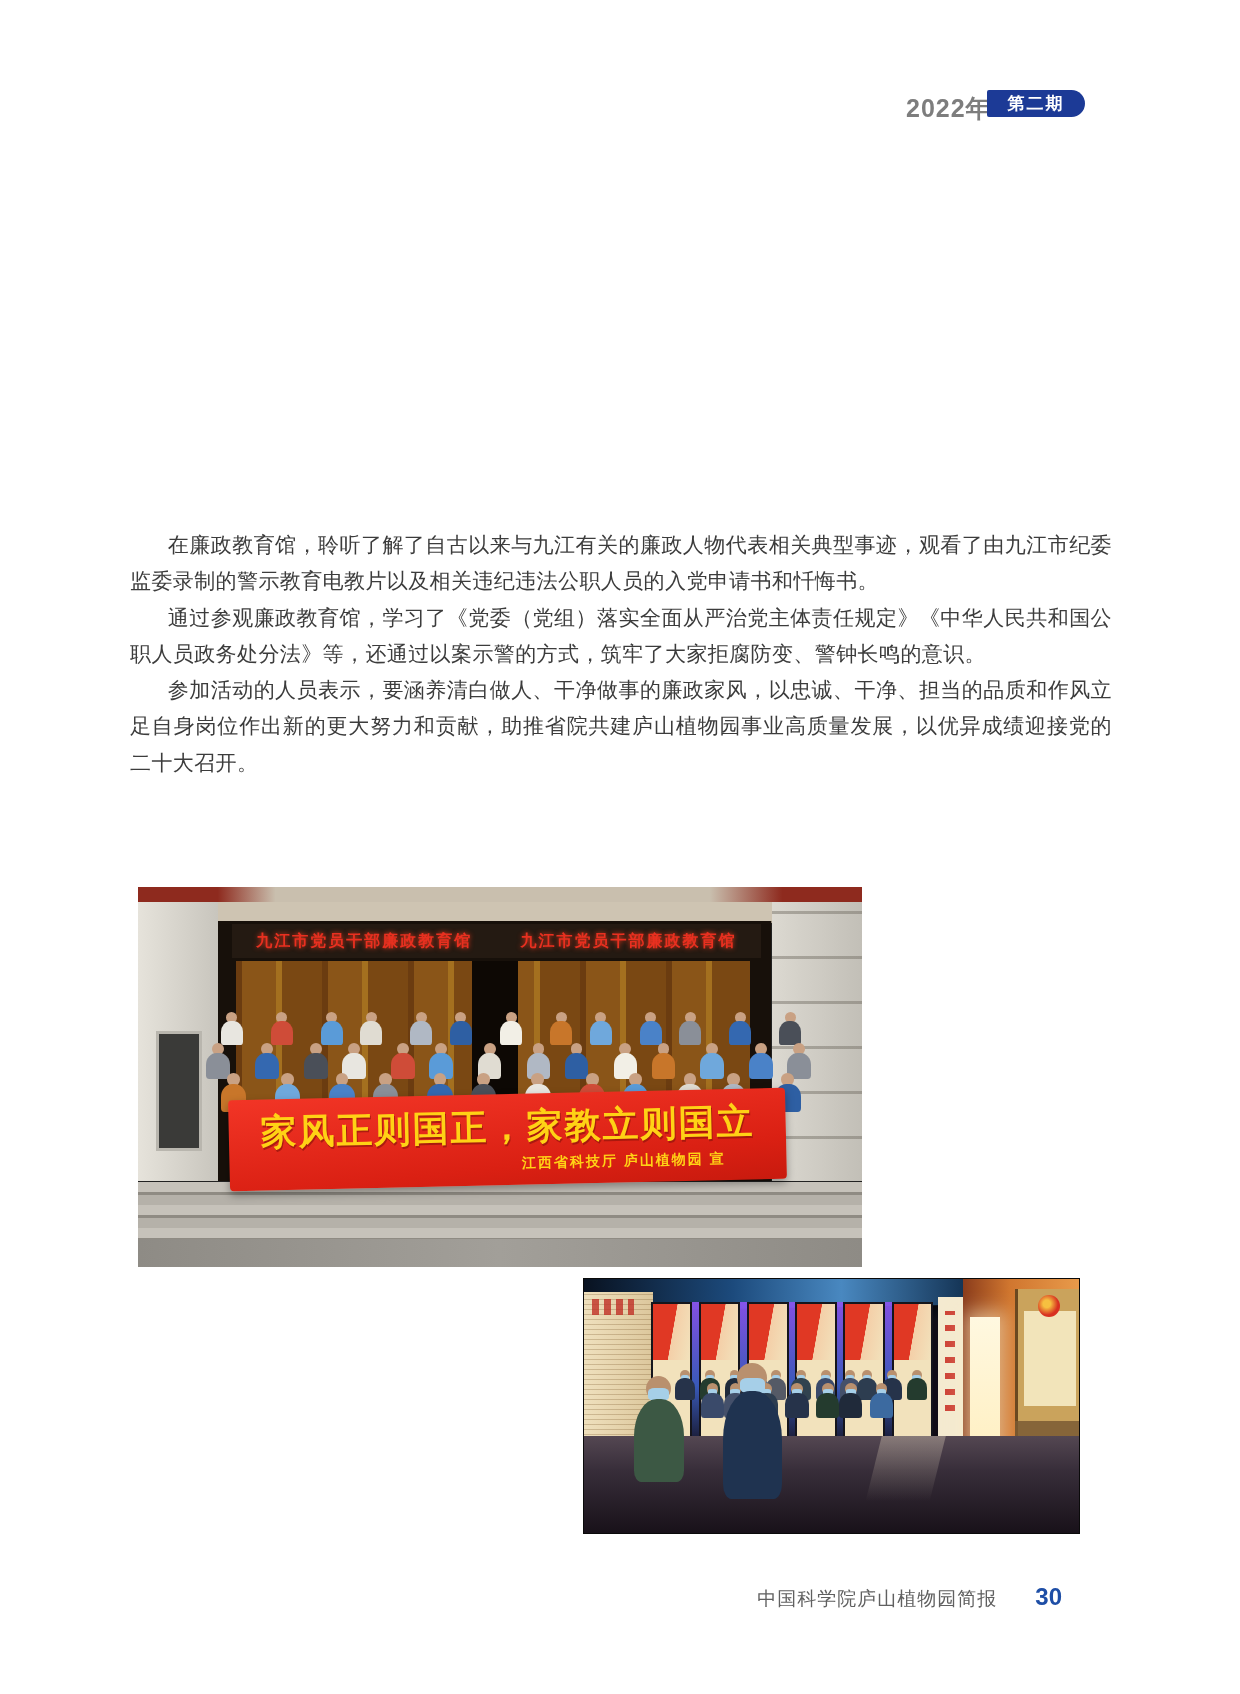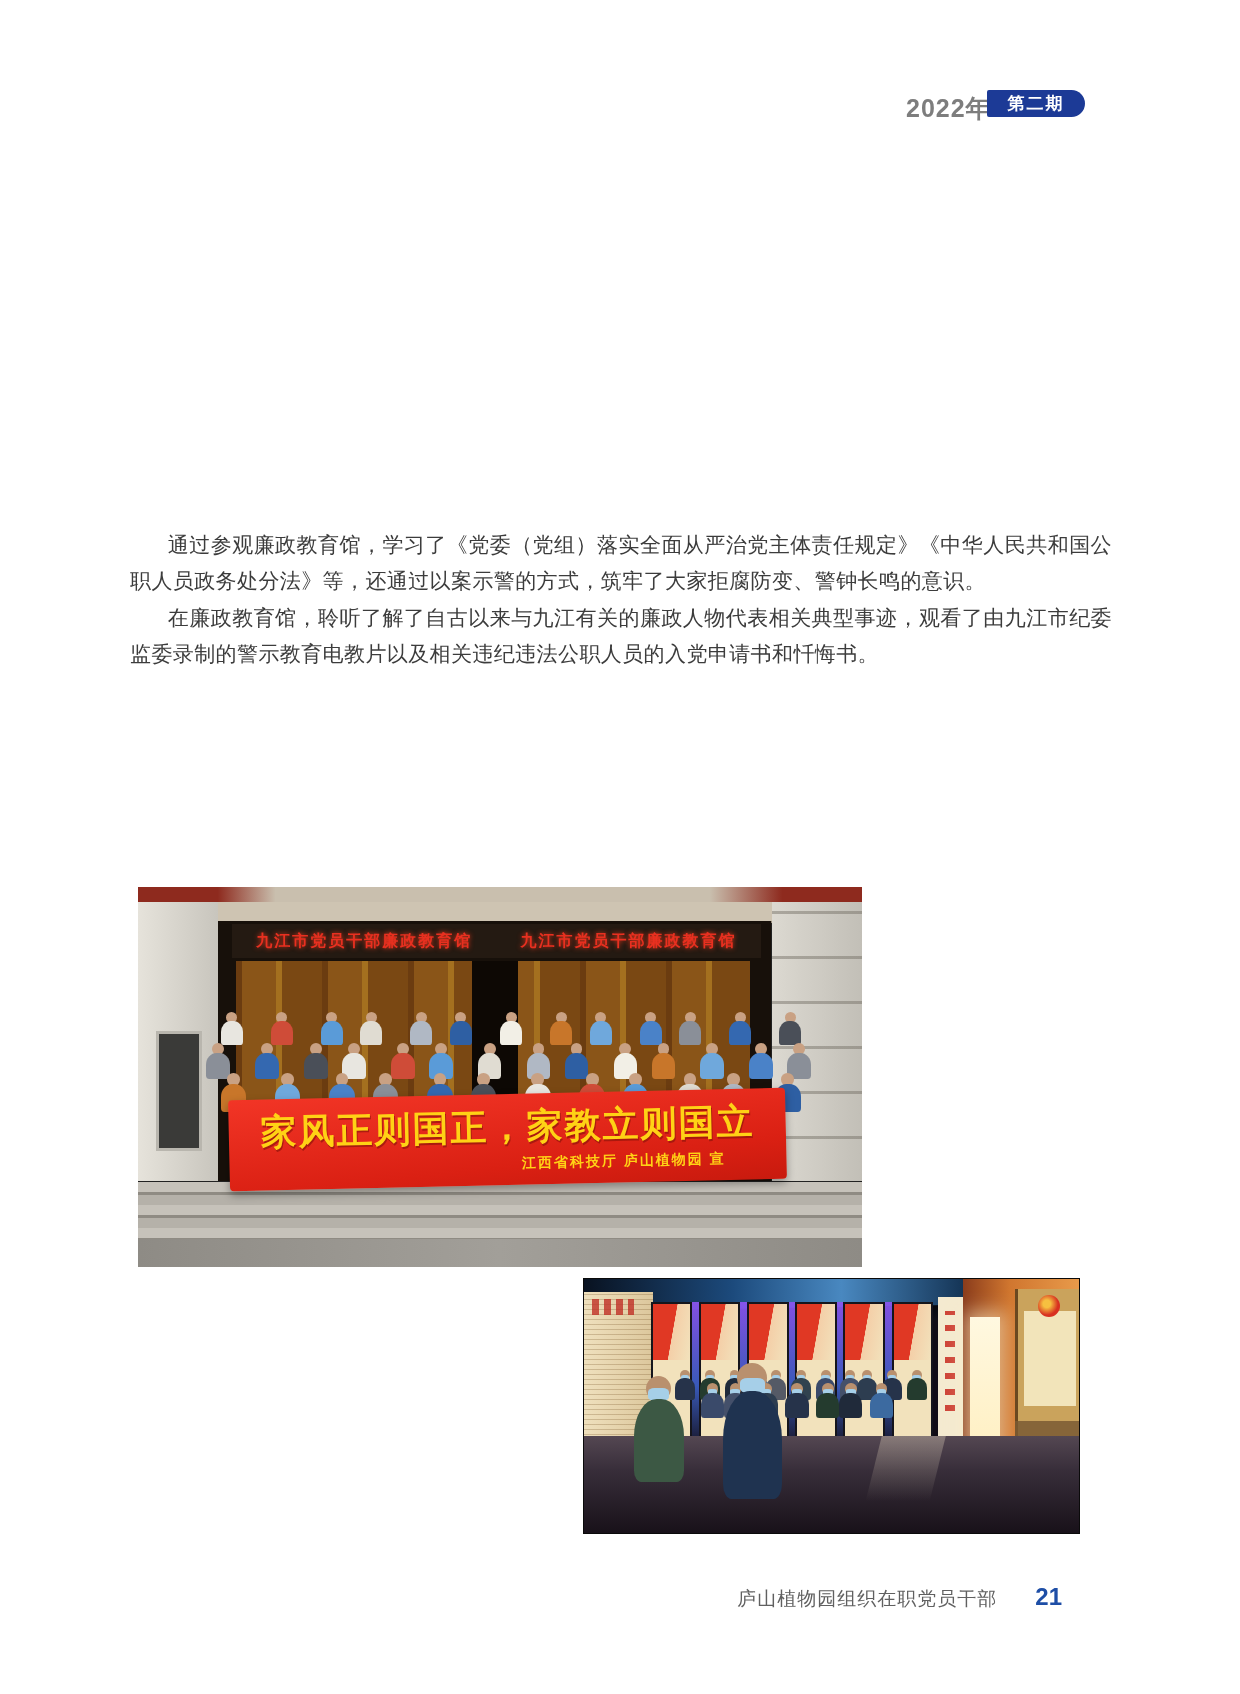--- a/index.html
+++ b/index.html
@@ -112,22 +112,23 @@
 
 <div class="page">
 
   <div class="hdr">
     <div class="hdr-year">2022年</div>
     <div class="hdr-badge">第二期</div>
   </div>
 
 
   <div class="body-text">
+    <p>在廉政教育馆，聆听了解了自古以来与九江有关的廉政人物代表相关典型事迹，观看了由九江市纪委监委录制的警示教育电教片以及相关违纪违法公职人员的入党申请书和忏悔书。</p>
     <p>通过参观廉政教育馆，学习了《党委（党组）落实全面从严治党主体责任规定》《中华人民共和国公职人员政务处分法》等，还通过以案示警的方式，筑牢了大家拒腐防变、警钟长鸣的意识。</p>
-    <p>在廉政教育馆，聆听了解了自古以来与九江有关的廉政人物代表相关典型事迹，观看了由九江市纪委监委录制的警示教育电教片以及相关违纪违法公职人员的入党申请书和忏悔书。</p>
+    <p>参加活动的人员表示，要涵养清白做人、干净做事的廉政家风，以忠诚、干净、担当的品质和作风立足自身岗位作出新的更大努力和贡献，助推省院共建庐山植物园事业高质量发展，以优异成绩迎接党的二十大召开。</p>
   </div>
 
   <div class="photo photo1">
     <div class="p1-roof"></div>
     <div class="p1-ceiling"></div>
     <div class="p1-facade"></div>
     <div class="p1-led">
       <span>九江市党员干部廉政教育馆</span>
       <span>九江市党员干部廉政教育馆</span>
     </div>
@@ -437,17 +438,17 @@
         <div class="fig" style="left: 28%; top: 33%;">
           <div class="head" style="width: 29.7px; height: 29.7px; background: rgb(185, 144, 110);">
             <div class="mask"></div>
           </div>
           <div class="torso" style="width: 59.4px; height: 108px; background: rgb(31, 51, 80); border-radius: 45% 45% 14% 14%;"></div>
         </div>
       </div>
   </div>
 
   <div class="footer">
-    <span class="footer-pub">庐山植物园组织在职党员干部</span>
-    <span class="footer-page">21</span>
+    <span class="footer-pub">中国科学院庐山植物园简报</span>
+    <span class="footer-page">30</span>
   </div>
 
 </div>
 
 </body></html>

